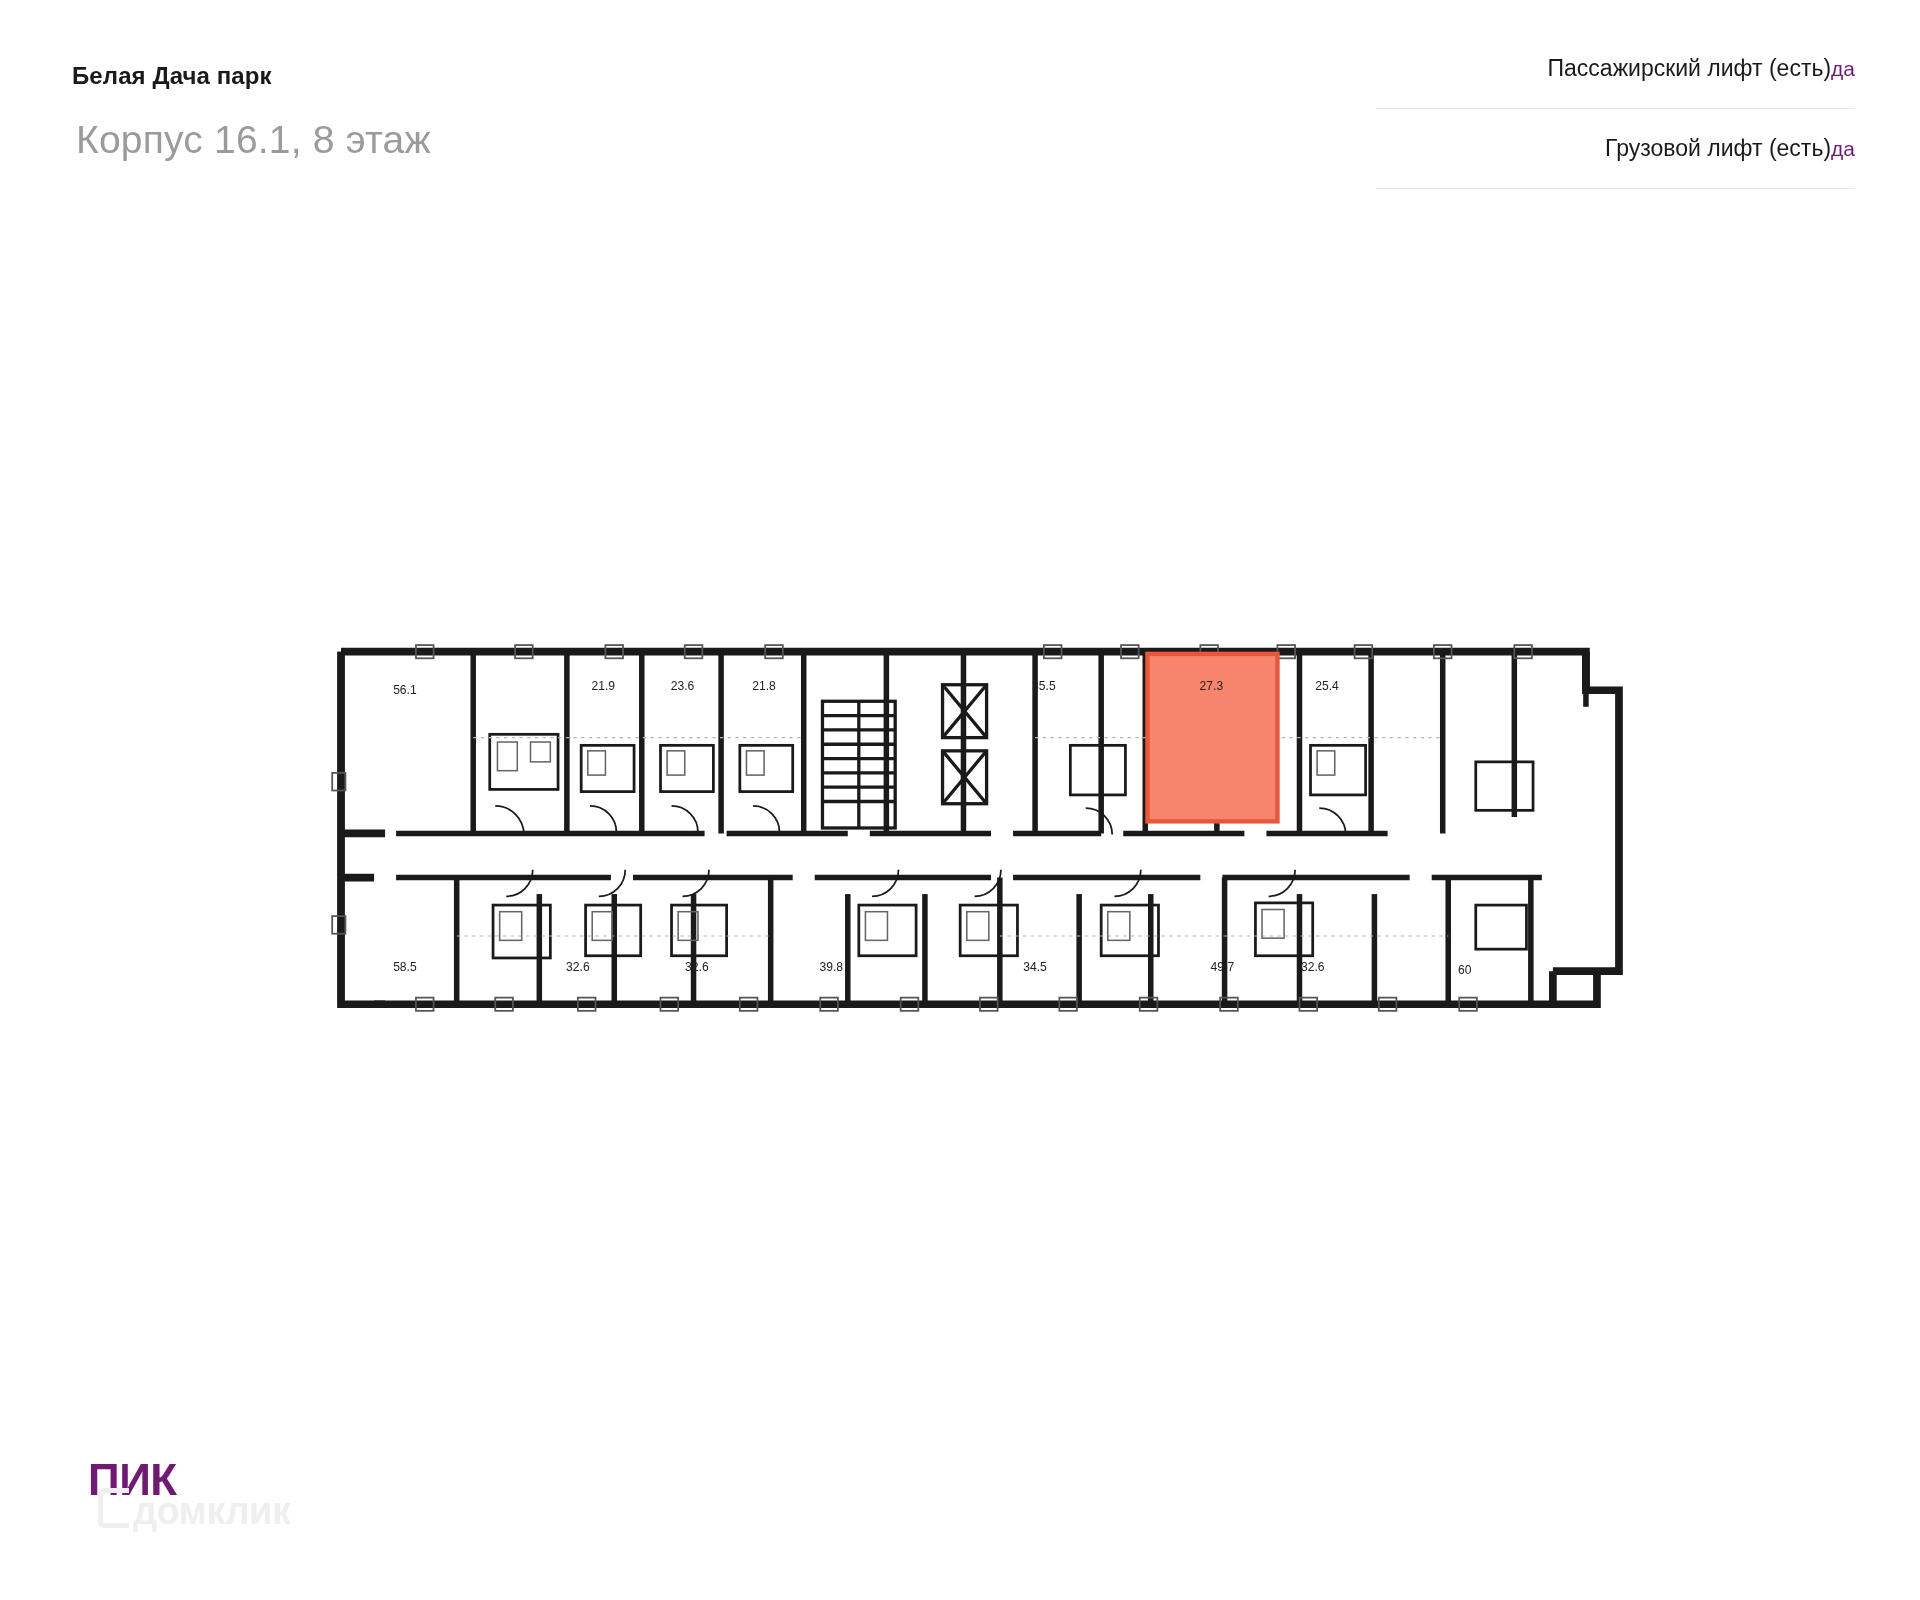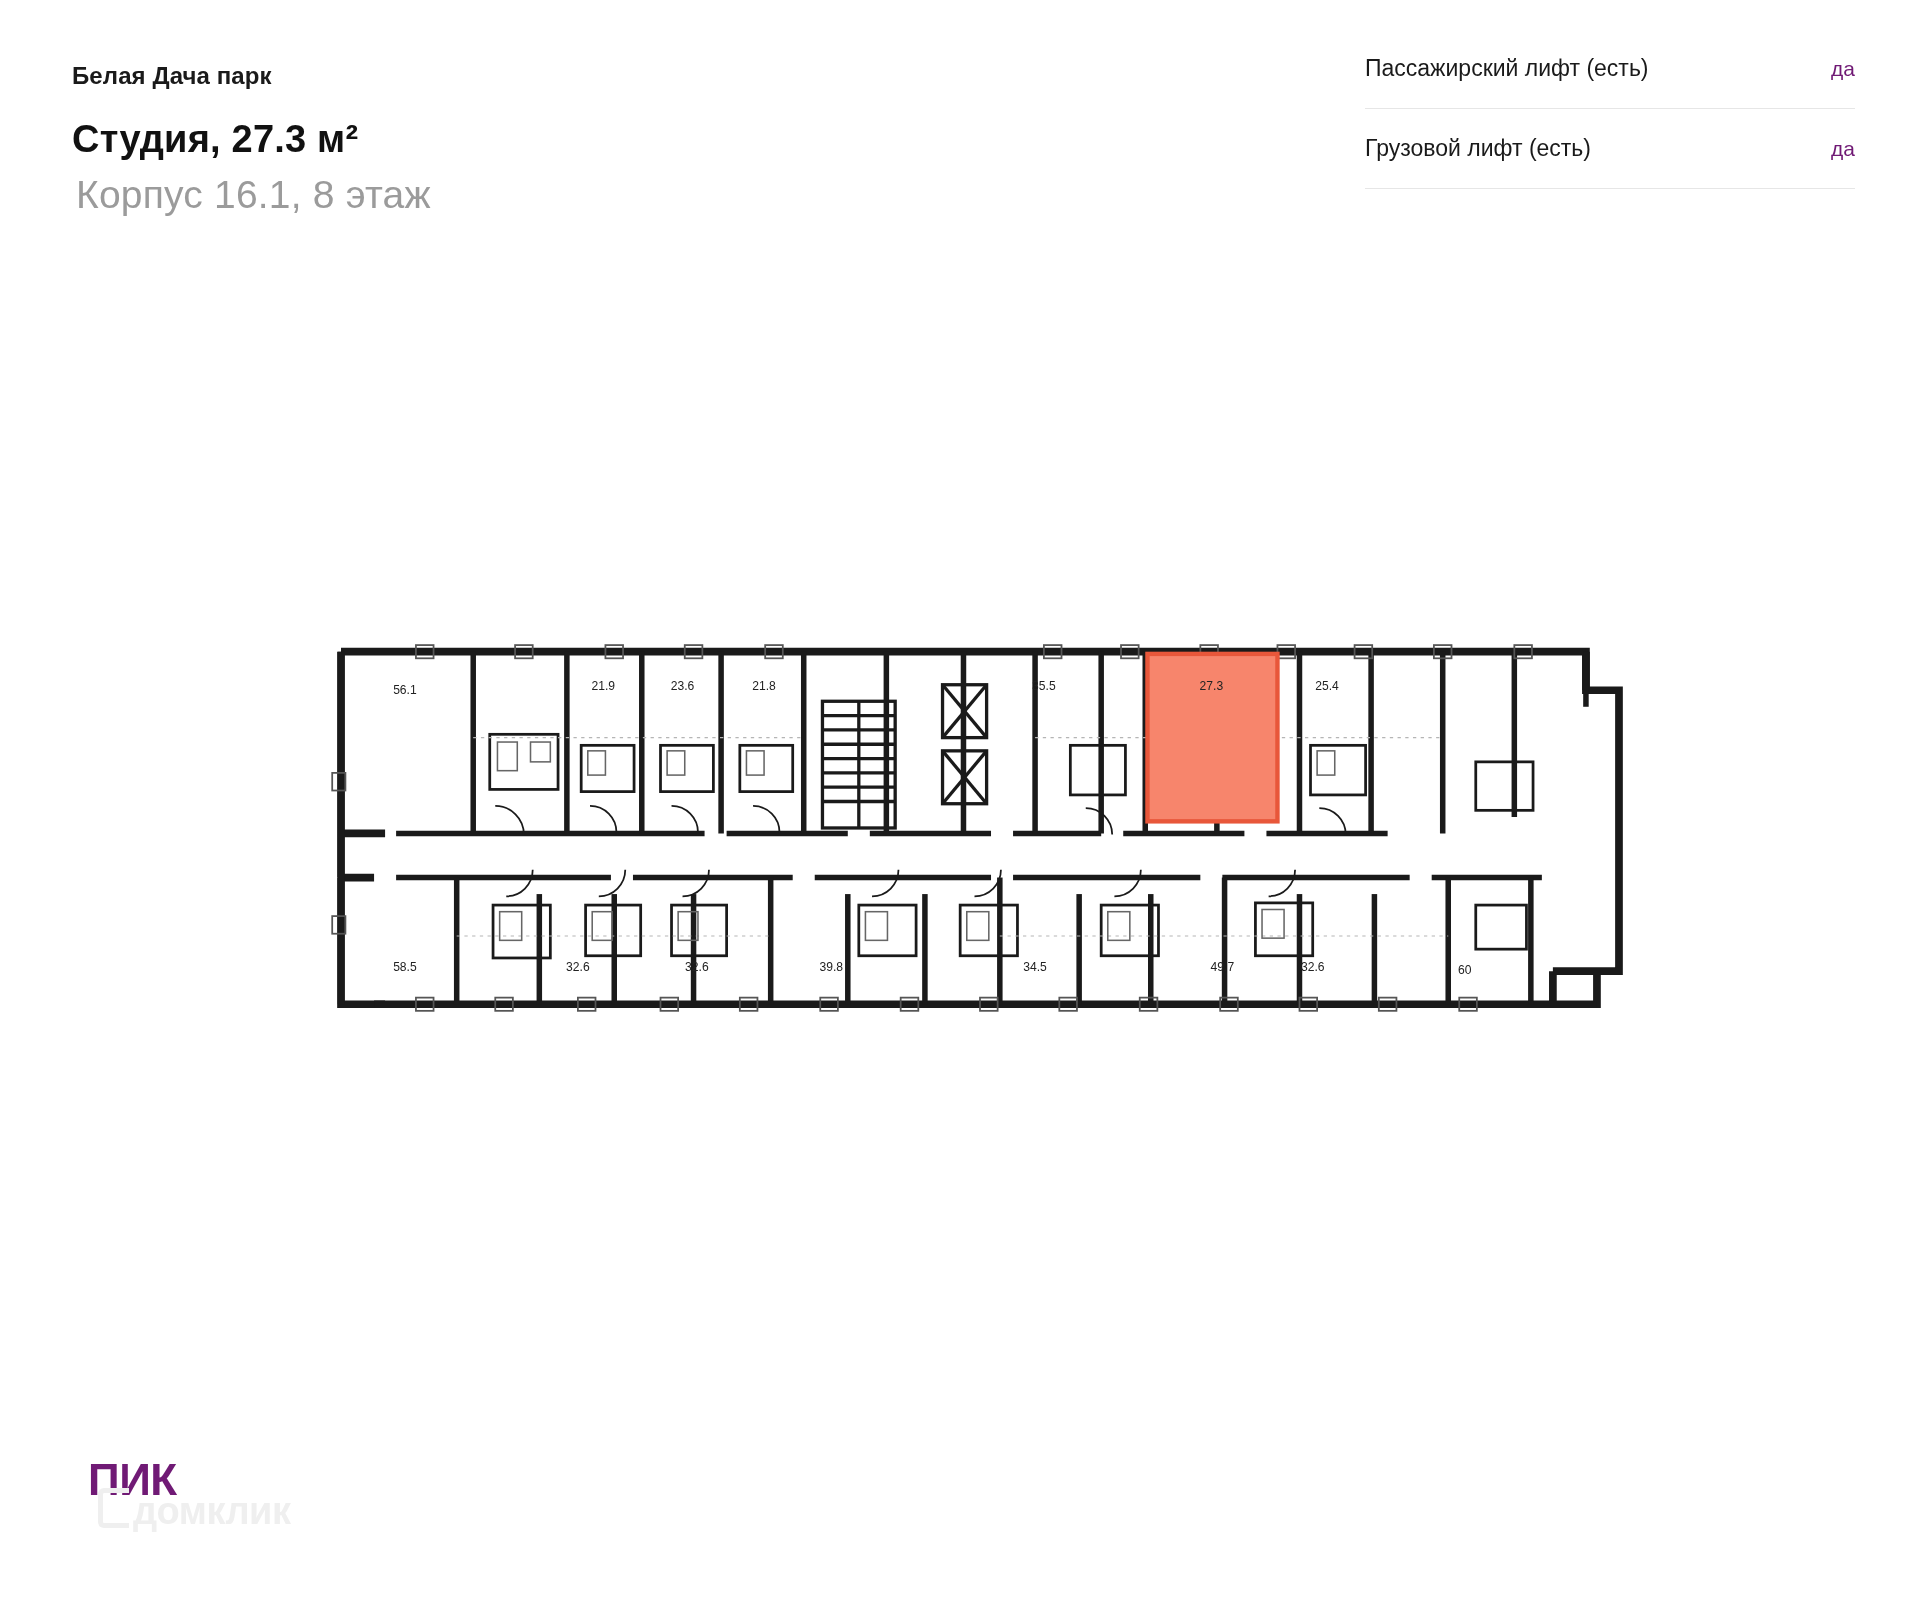--- a/index.html
+++ b/index.html
@@ -54,24 +54,25 @@
   
   .specs {
     position: absolute;
     left: 1365px;
     top: 55px;
     width: 490px;
   }
   .spec-row {
     display: flex;
     align-items: baseline;
-    justify-content: space-between;
+    justify-content: flex-end;
     border-bottom: 1px solid #e6e6e6;
     padding: 0 0 26px 0;
     margin-bottom: 26px;
+    margin-left: 11px;
   }
   .spec-row:last-child {
     margin-bottom: 0;
   }
   .spec-label {
     font-size: 23px;
     color: #1a1a1a;
   }
   .spec-value {
     font-size: 21px;
@@ -128,21 +129,20 @@
     vertical-align: -4px;
     margin-right: 4px;
   }
 </style>
 </head>
 <body>
 
 <div class="header">
   <div class="title-block">
     <div class="complex-name">Белая Дача парк</div>
-    <h1 class="flat-title">Студия, 27.3 м²</h1>
     <div class="flat-subtitle">Корпус 16.1, 8 этаж</div>
   </div>
 
   <div class="specs">
     <div class="spec-row">
       <span class="spec-label">Пассажирский лифт (есть)</span>
       <span class="spec-value">да</span>
     </div>
     <div class="spec-row">
       <span class="spec-label">Грузовой лифт (есть)</span>

